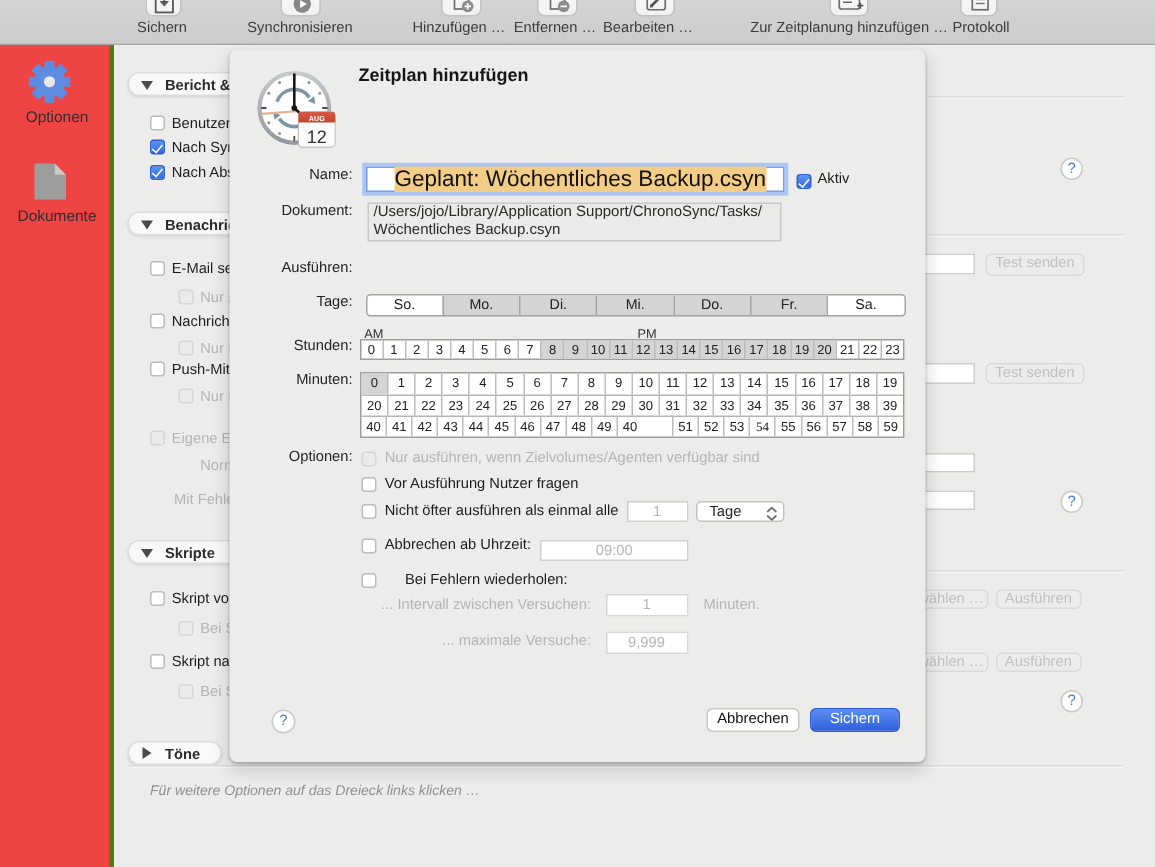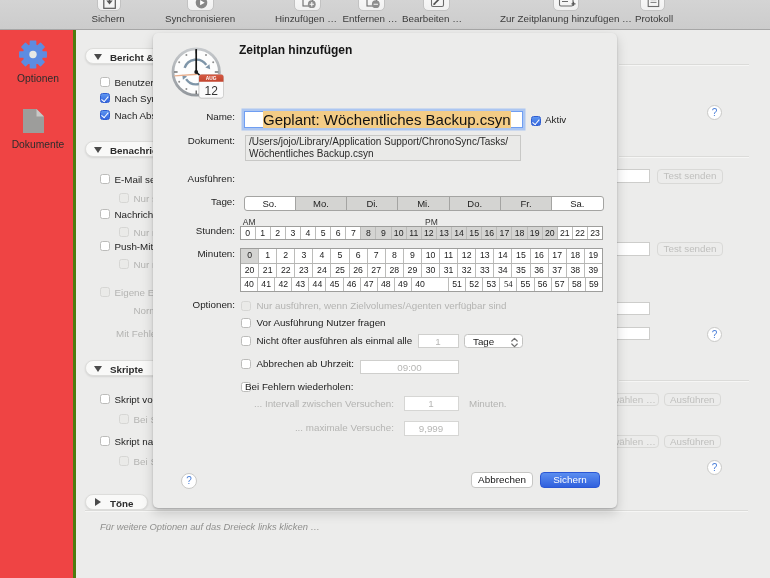--- a/index.html
+++ b/index.html
@@ -373,21 +373,21 @@
         <g stroke="#6e6e6e" stroke-width="1.2" fill="none" stroke-linecap="round" stroke-linejoin="round">
           <path d="M 1.8 4 L 4.5 1.4 L 7.2 4"></path>
           <path d="M 1.8 7 L 4.5 9.6 L 7.2 7"></path>
         </g>
       </svg>
   </div>
   <div class="cb" style="left:88px; top:326px;"></div>
   <div class="lbl" style="left:103.5px; top:325px;">Abbrechen ab Uhrzeit:</div>
   <div class="abs" style="left:207px; top:326.5px; width:99px; height:14px; background:#fff; border:1px solid #cfcfcd; font-size:9.8px; color:#b6b6b4; text-align:center; line-height:13.5px;">09:00</div>
   <div class="cb" style="left:88px; top:348.5px;"></div>
-  <div class="lbl" style="left:92px; top:347.5px;">Bei Fehlern wiederholen:</div>
+  <div class="lbl" style="left:117px; top:347.5px;">Bei Fehlern wiederholen:</div>
 
   <div class="glbl" style="right:223px; top:364.5px; text-align:right;">... Intervall zwischen Versuchen:</div>
   <div class="abs" style="left:250.5px; top:363px; width:55px; height:14.5px; background:#fff; border:1px solid #d6d6d4; font-size:9.8px; color:#b6b6b4; text-align:center; line-height:13px;">1</div>
   <div class="glbl" style="left:316px; top:364.5px;">Minuten.</div>
   <div class="glbl" style="right:223px; top:389px; text-align:right;">... maximale Versuche:</div>
   <div class="abs" style="left:250.5px; top:388px; width:55px; height:14.5px; background:#fff; border:1px solid #d6d6d4; font-size:9.8px; color:#b6b6b4; text-align:center; line-height:13px;">9,999</div>
 
   <div class="helpq" style="left:28px; top:440px; width:16px; height:16px; line-height:14px;">?</div>
   <div class="abs" style="left:318px; top:439px; width:62px; height:15.5px; background:#fff; border:1px solid #c6c6c4; border-radius:4px; font-size:9.9px; color:#111; text-align:center; line-height:14px;">Abbrechen</div>
   <div class="abs" style="left:387px; top:439px; width:60px; height:15.5px; background:linear-gradient(180deg,#5b8ef0,#3060dd); border:1px solid #2b57d4; border-radius:4px; font-size:9.9px; color:#fff; text-align:center; line-height:14px;">Sichern</div>

